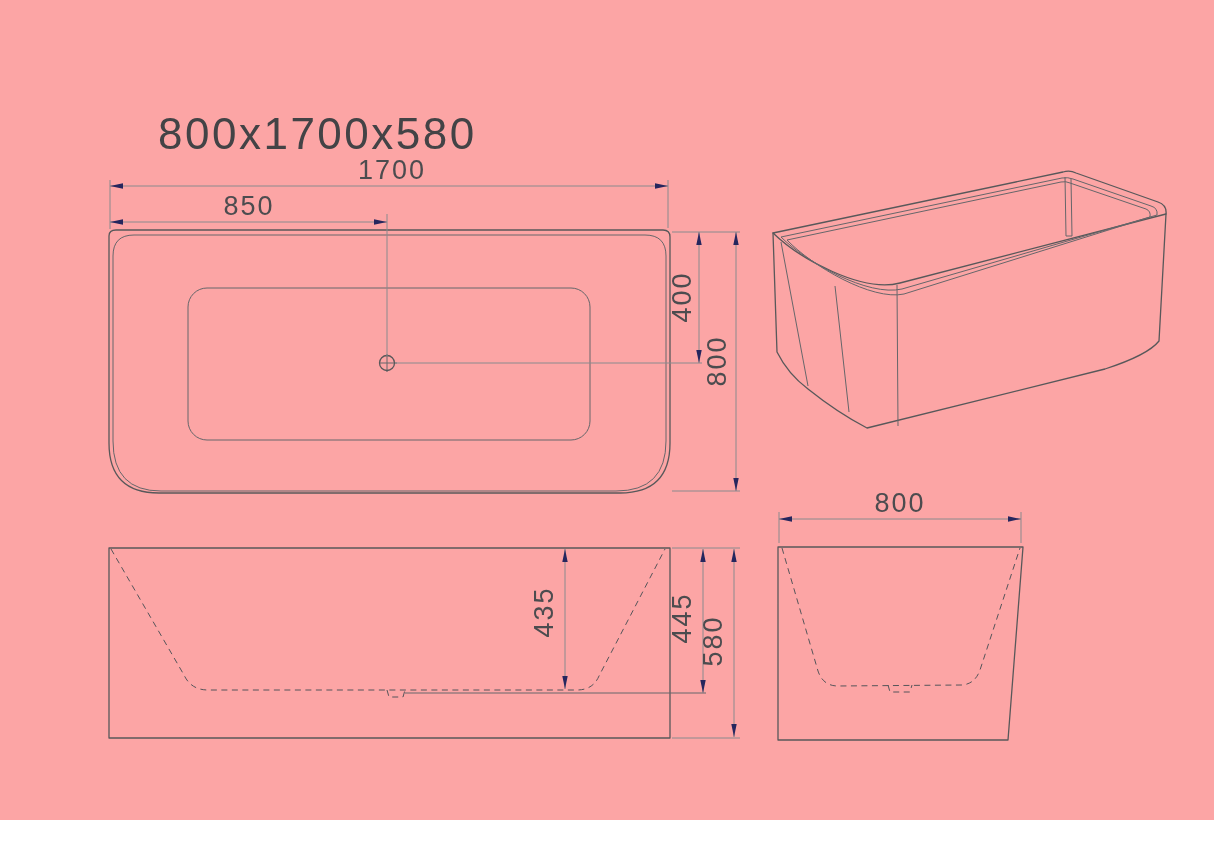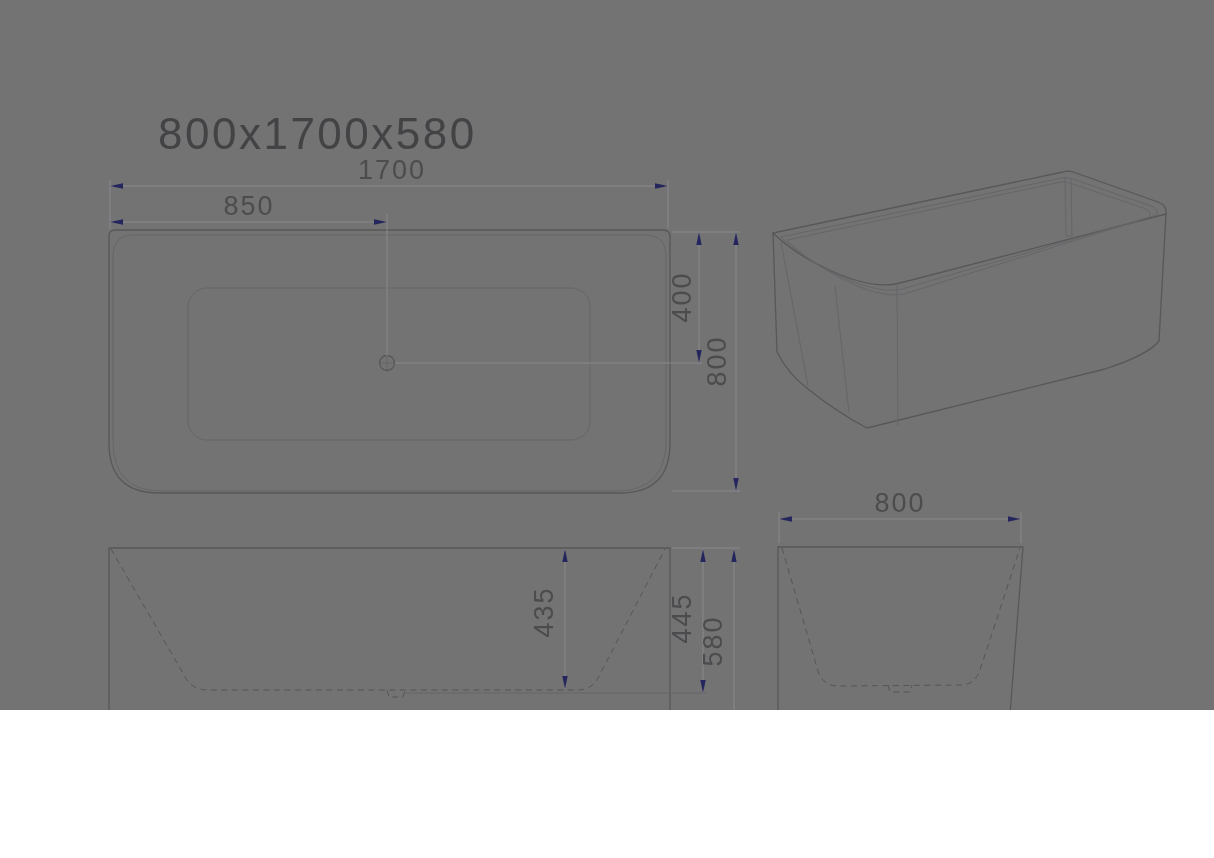--- a/index.html
+++ b/index.html
@@ -1,16 +1,16 @@
 <!DOCTYPE html>
 <html><head>
 <meta charset="utf-8">
 <style>
   html,body{margin:0;padding:0;background:#ffffff;}
-  .stage{position:relative;width:1214px;height:710px;background:#737373;overflow:hidden;}
+  .stage{position:relative;width:1214px;height:820px;background:#fca5a5;overflow:hidden;}
   svg{display:block;}
   .obj{fill:none;stroke:#58585a;stroke-width:1.3;stroke-linejoin:round;stroke-linecap:round;}
   .thin{fill:none;stroke:#66666a;stroke-width:1;stroke-linejoin:round;}
   .dash{fill:none;stroke:#55555a;stroke-width:1;stroke-dasharray:6 4.5;stroke-linejoin:round;}
   .dim{fill:none;stroke:#8a8a8d;stroke-width:1;}
   .arr{fill:#26265e;stroke:none;}
   text{font-family:"Liberation Sans","DejaVu Sans",sans-serif;fill:#4c4c4f;}
   .dimtxt{font-size:27px;letter-spacing:2px;}
   .titletxt{font-size:44px;letter-spacing:2.5px;fill:#434346;}
 </style>

